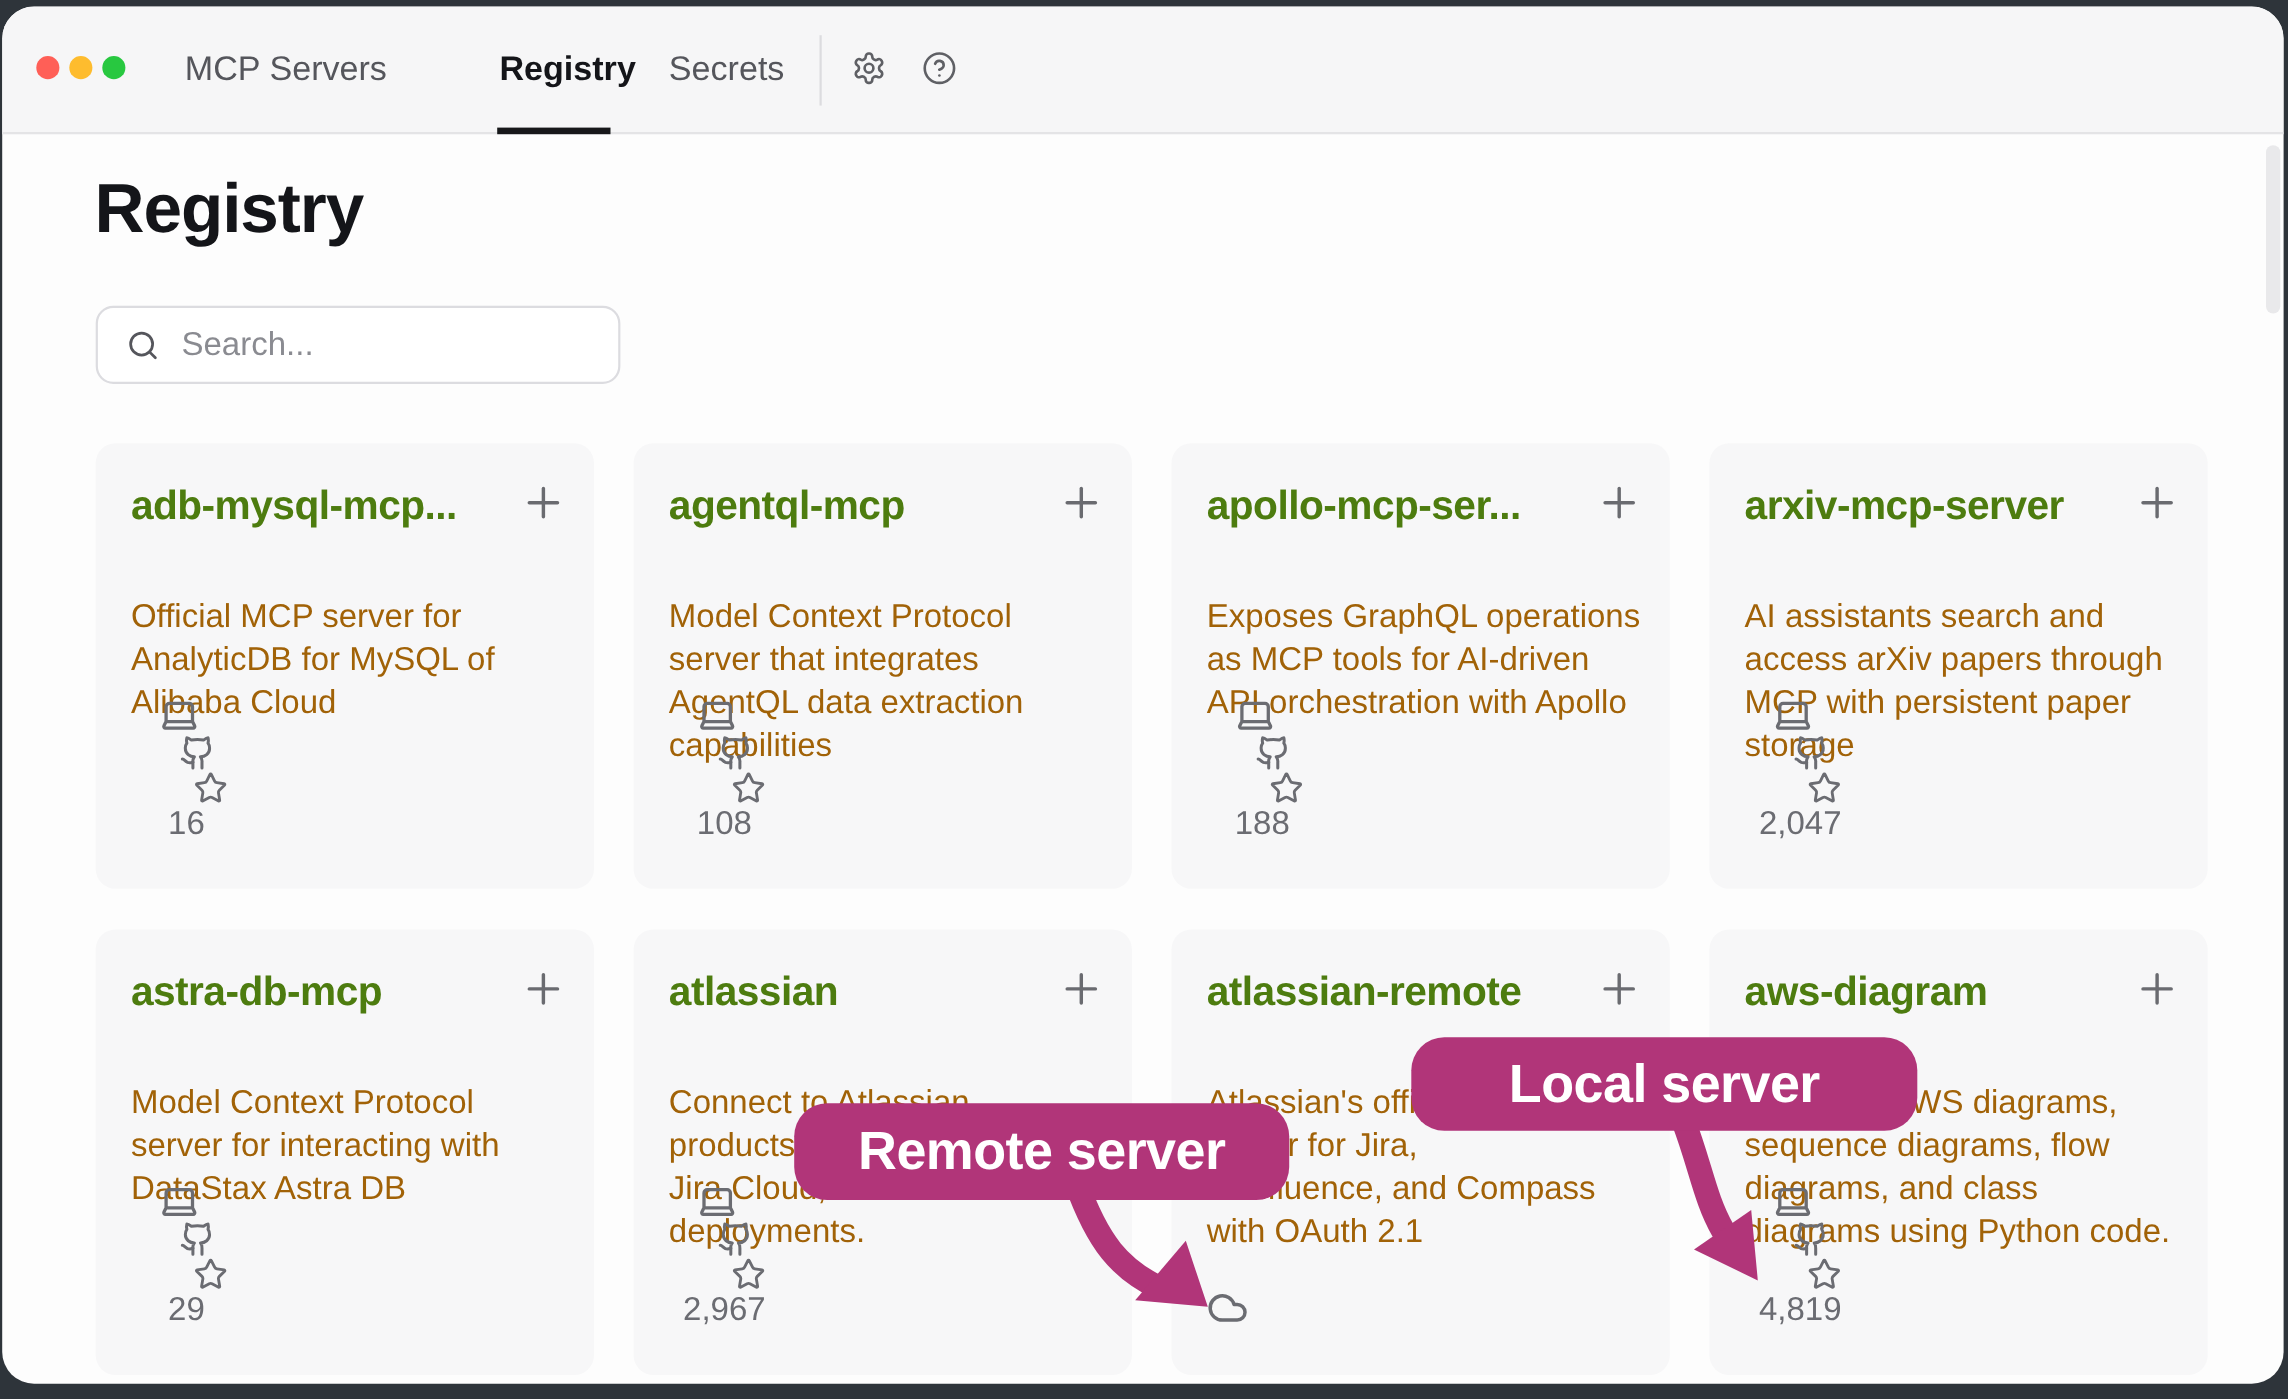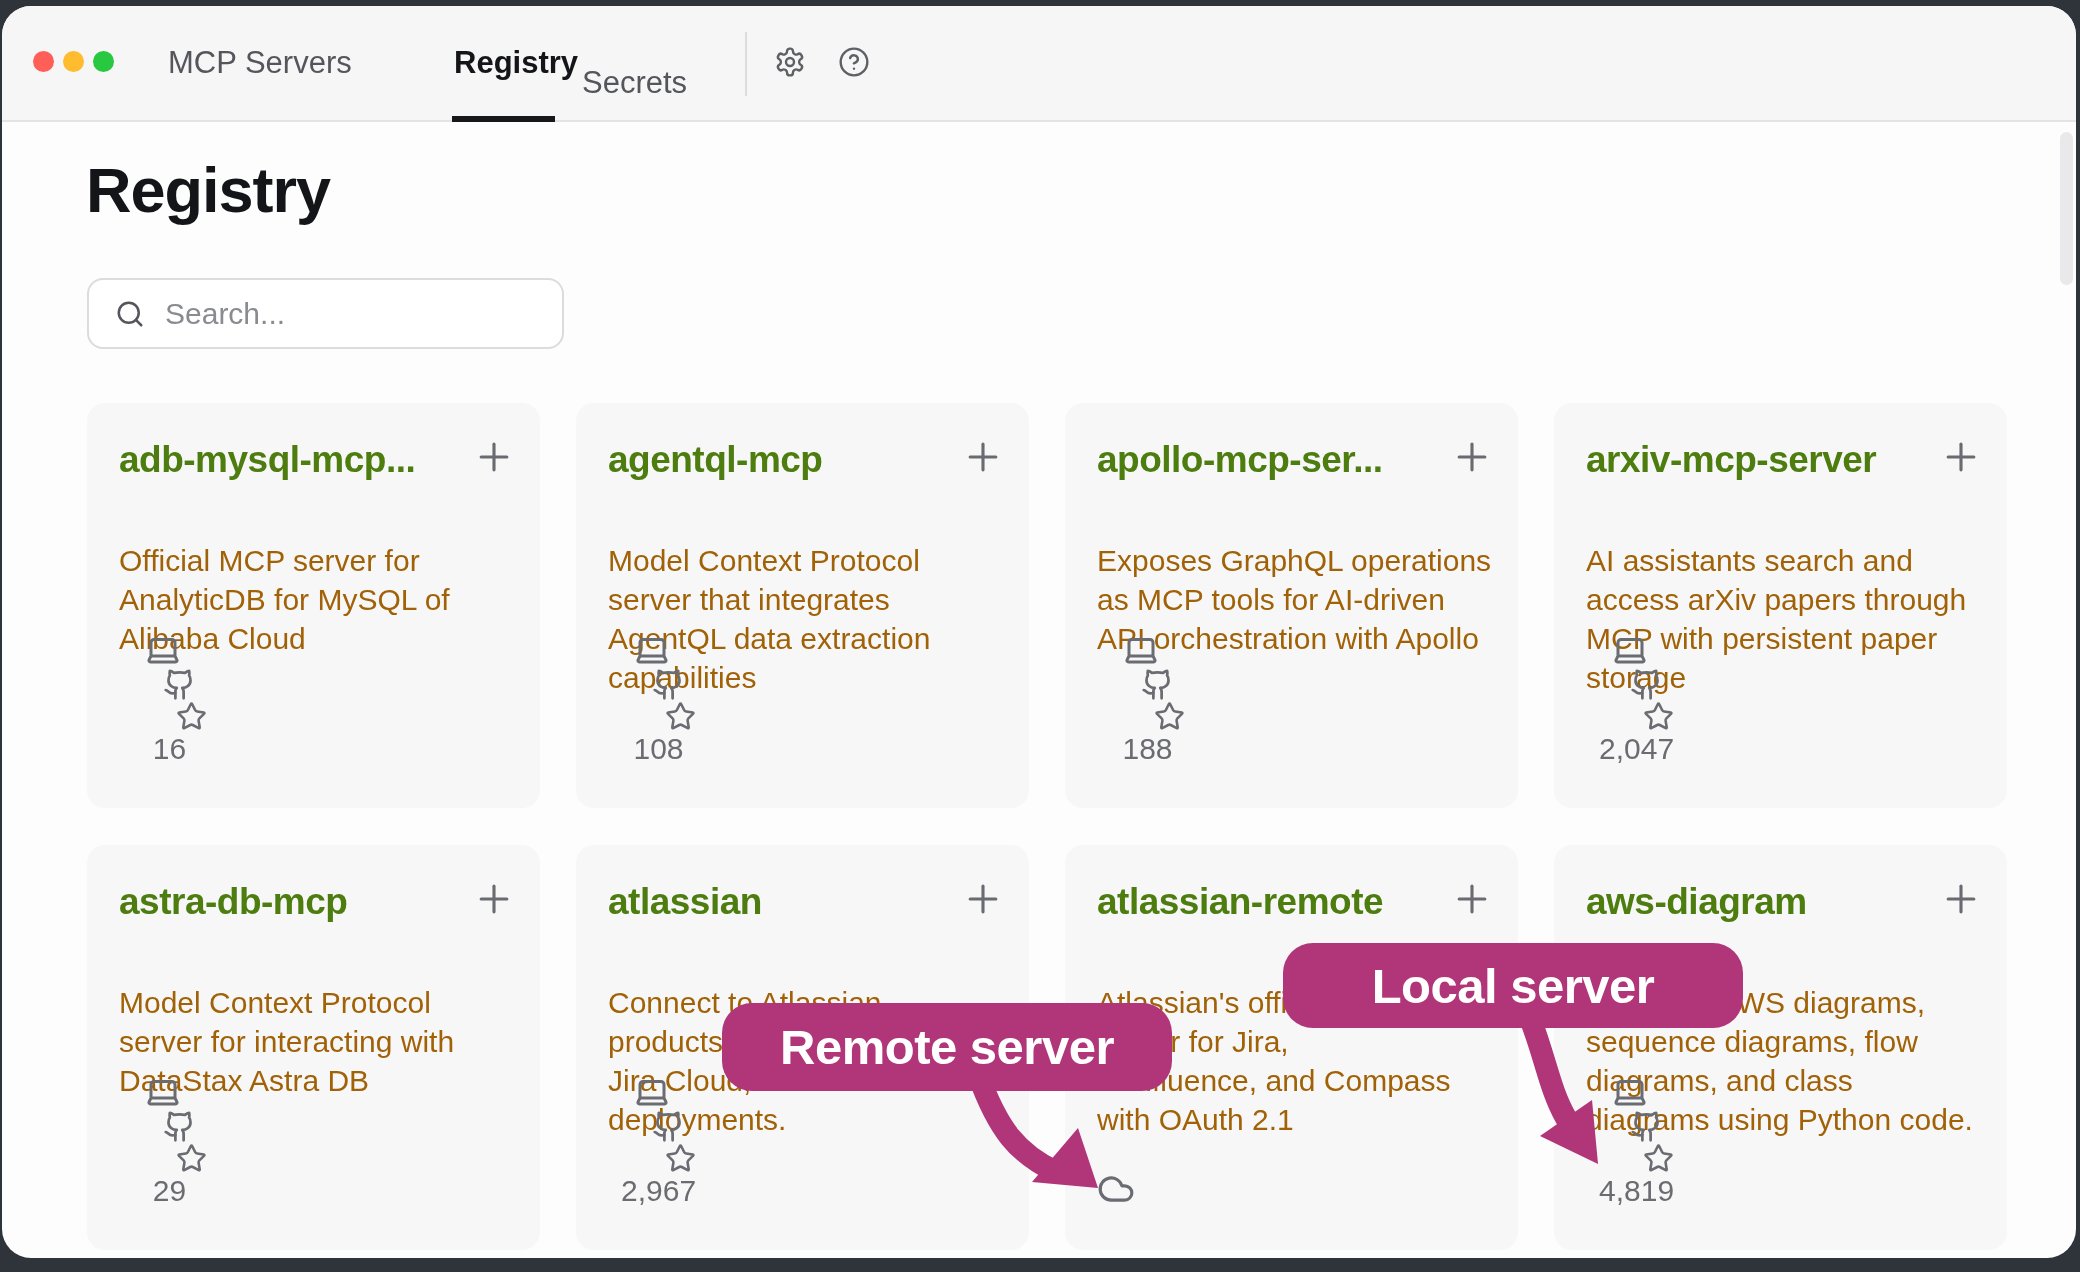--- a/index.html
+++ b/index.html
@@ -14,21 +14,21 @@
             background:#f6f6f7; border-bottom:2px solid #e4e4e6; }
   .traffic { position:absolute; top:45px; width:21px; height:21px; border-radius:50%; }
   .t-red { left:31px; background:#ff5f57; }
   .t-yellow { left:61px; background:#febc2e; }
   .t-green { left:91px; background:#28c840; }
   .tab { position:absolute; top:0; height:114px; display:flex; align-items:center;
          font-size:31px; color:#55565c; cursor:default; }
   .tab.active { color:#141519; font-weight:700; }
   .tab-mcp { left:166px; }
   .tab-registry { left:452px; }
-  .tab-secrets { left:580px;margin-top:20px; }
+  .tab-secrets { left:606px; }
   .tab-underline { position:absolute; left:450px; bottom:-2px; width:103px; height:6px; background:#17181a; }
   .topbar-divider { position:absolute; left:743px; top:26px; width:2px; height:64px; background:#dcdcdf; }
   .top-icon { position:absolute; top:40px; width:32px; height:32px; color:#5f6065; }
   .icon-gear { left:772px; }
   .icon-help { left:836px; }
 
   
   .scroll-thumb { position:absolute; left:2058px; top:126px; width:13px; height:153px;
                   background:#e9e9eb; border-radius:7px; }
 

